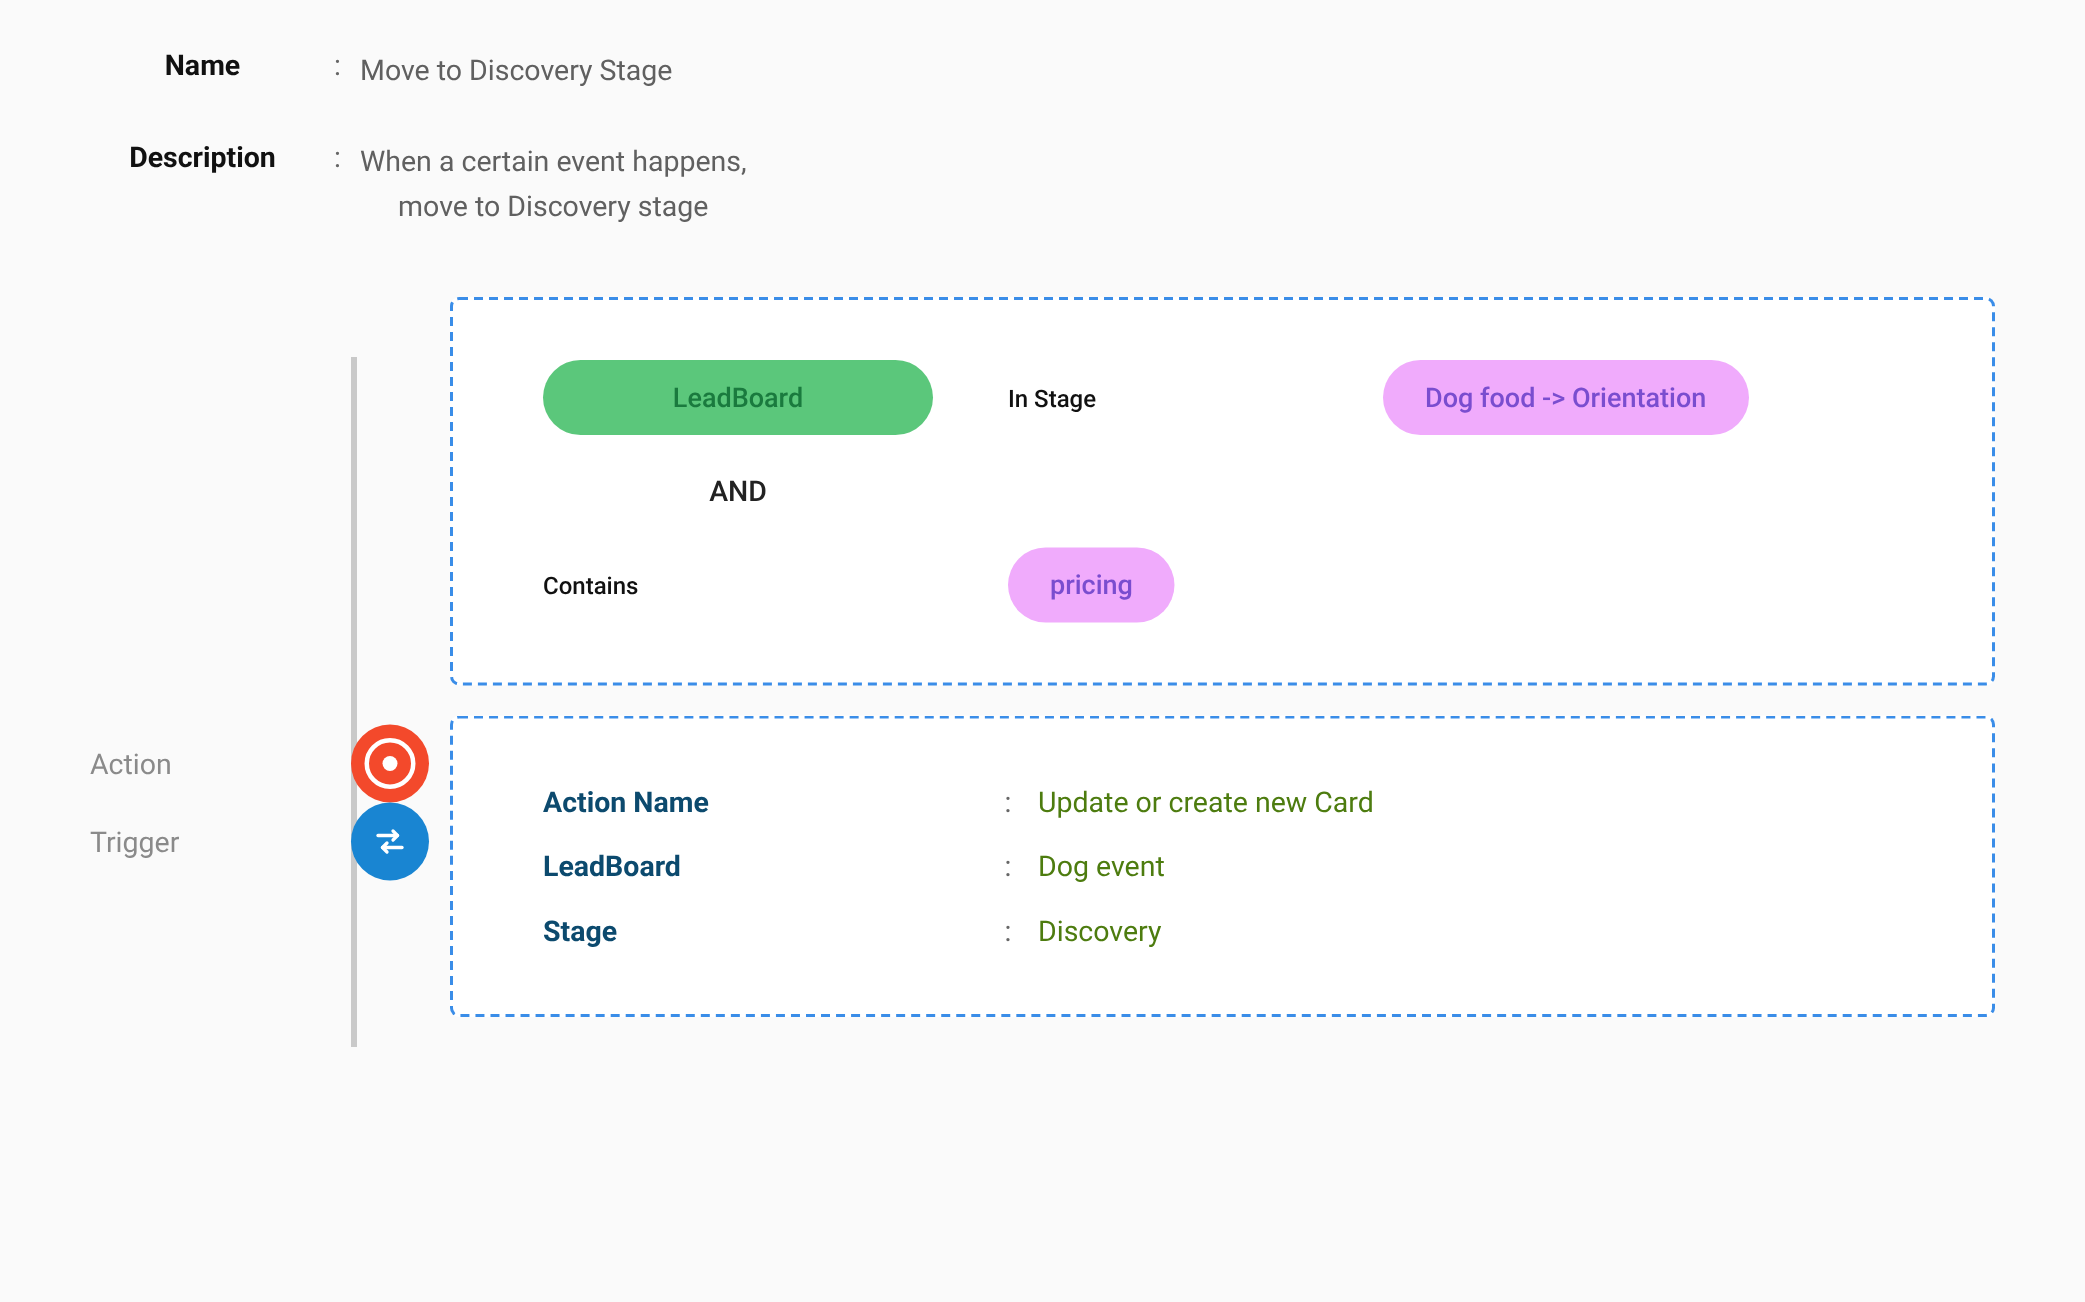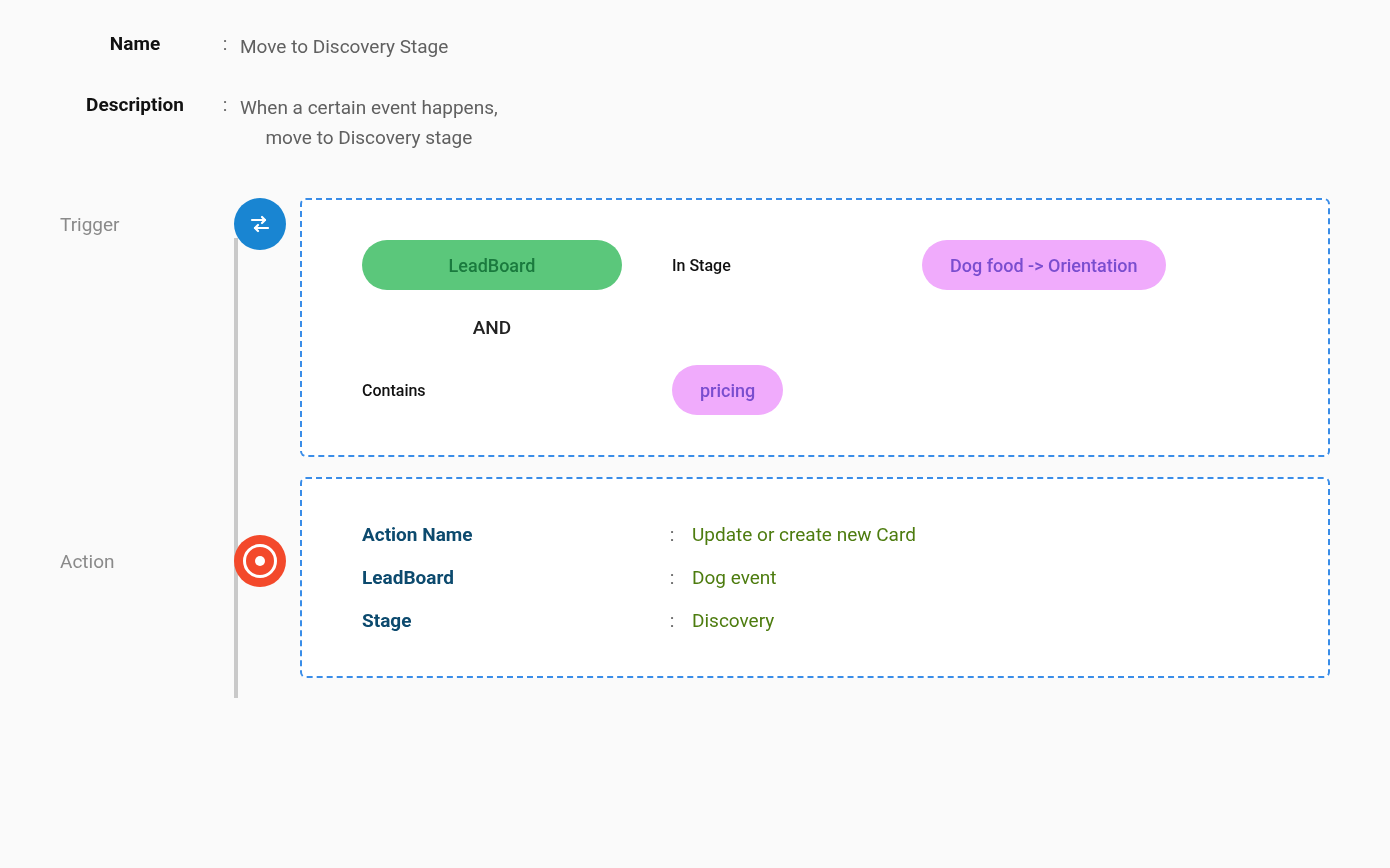--- a/index.html
+++ b/index.html
@@ -136,36 +136,36 @@
   <div class="field-value">
     <span>When a certain event happens,</span><br>
     <span>move to Discovery stage</span>
   </div>
 </div>
 
 <div class="workflow">
   <div class="left-col">
     <div class="vline"></div>
 
+    <div class="node" style="margin-top:285px;">
+      <span class="node-label">Action</span>
+      <span class="node-icon icon-red"></span>
+    </div>
+
     <div class="node" style="margin-top:0;">
       <span class="node-label">Trigger</span>
       <span class="node-icon icon-blue">
         <svg width="24" height="24" viewBox="0 0 24 24" fill="none" stroke="#fff" stroke-width="2.2" stroke-linecap="round" stroke-linejoin="round">
           <path d="M4 8h13"></path>
             <path d="M14 5l3 3-3 3"></path>
           <path d="M20 16H7"></path>
             <path d="M10 13l-3 3 3 3"></path>
         </svg>
       </span>
     </div>
-
-    <div class="node" style="margin-top:285px;">
-      <span class="node-label">Action</span>
-      <span class="node-icon icon-red"></span>
-    </div>
   </div>
 
   <div class="right-col">
 
     <div class="dashed">
       <div class="cond-row">
         <span class="pill pill-green-strong">LeadBoard</span>
         <span class="cond-text">In Stage</span>
         <span><span class="pill pill-purple">Dog food -&gt; Orientation</span></span>
       </div>

